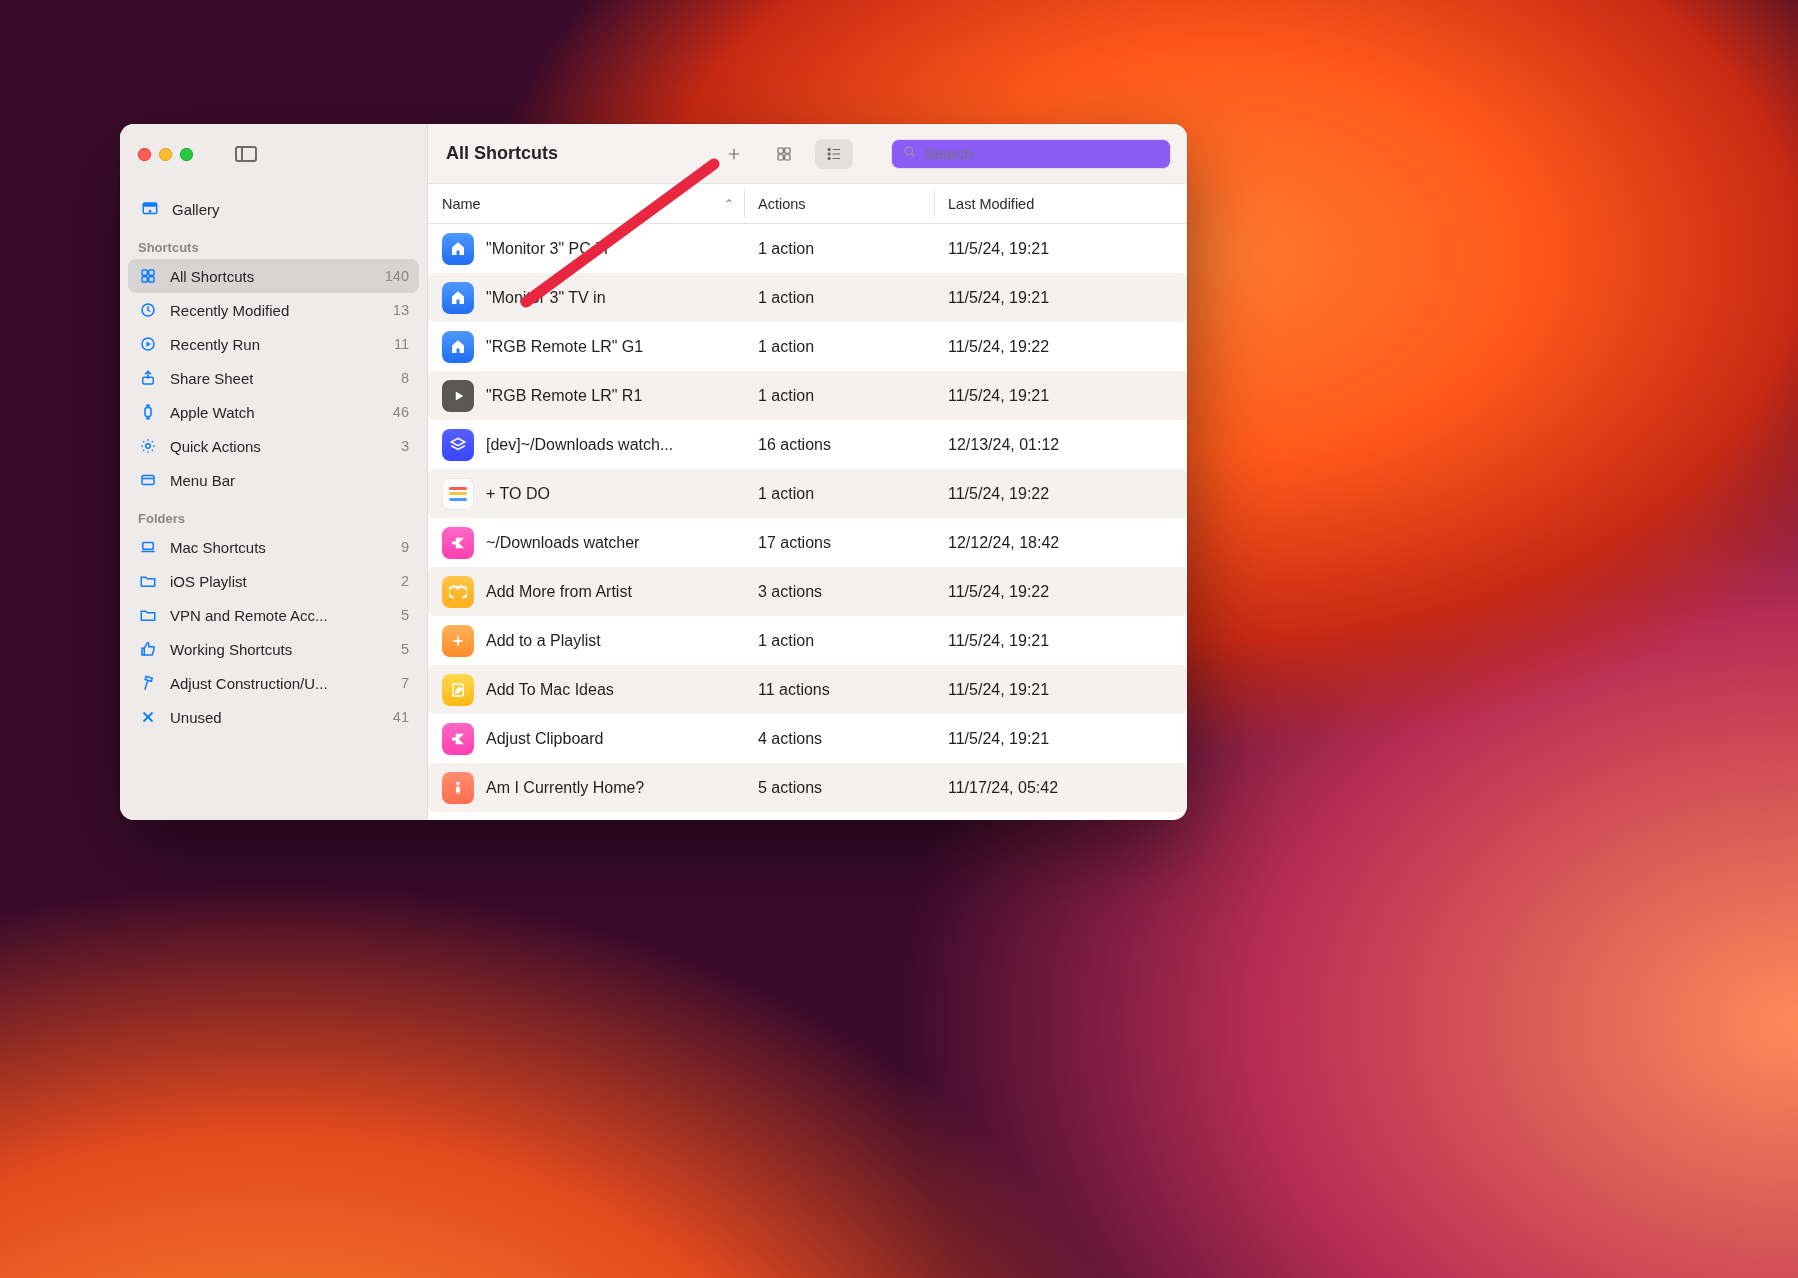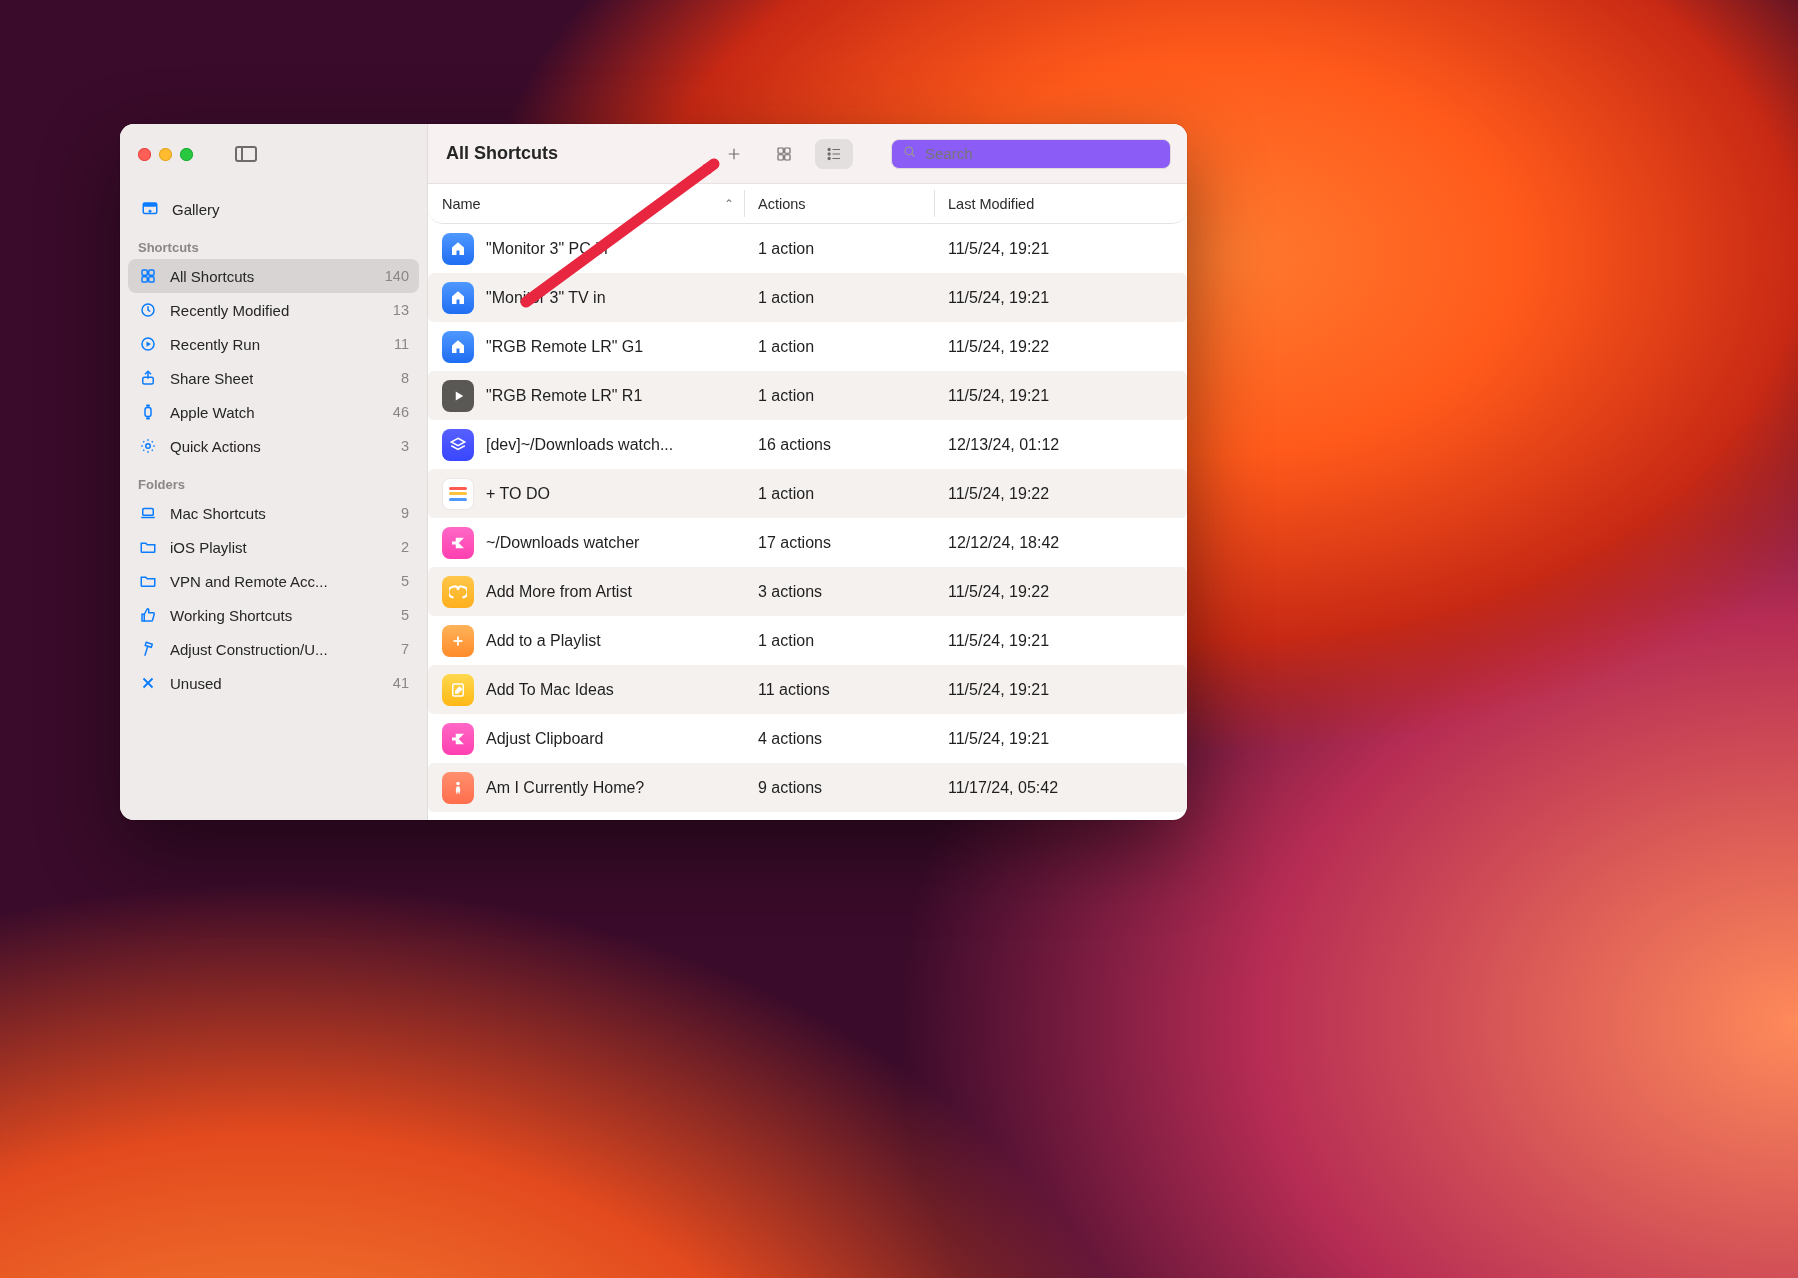--- a/index.html
+++ b/index.html
@@ -130,21 +130,21 @@
   }
   .search svg { width: 15px; height: 15px; }
 
   
   .main { grid-row: 2; grid-column: 2; display: flex; flex-direction: column; overflow: hidden; }
   .list-headers {
     display: grid;
     grid-template-columns: 316px 190px 1fr;
     height: 40px; align-items: center;
     border-bottom: 1px solid #e6e2e1;
-    font-size: 14.5px; color: #2b2b2b; border-radius: 15px;
+    font-size: 14.5px; color: #2b2b2b;
   }
   .list-headers > div { padding-left: 14px; height: 100%; display: flex; align-items: center; position: relative; }
   .list-headers > div + div::before { content:""; position:absolute; left:0; top:6px; bottom:6px; width:1px; background:#e6e2e1; }
   .hdr-name { display: flex; align-items: center; }
   .hdr-name .caret { margin-left: auto; margin-right: 10px; color: #7e7a79; font-size: 12px; }
 
   .rows { flex: 1; overflow: hidden; }
   .row {
     display: grid;
     grid-template-columns: 316px 190px 1fr;
@@ -270,20 +270,30 @@
             <div class="side-item">
       <span class="side-icon">
                 <svg viewBox="0 0 24 24" fill="none" stroke="#0a7cff" stroke-width="2">
                   <circle cx="12" cy="12" r="3"></circle>
                   <path d="M12 3v2M12 19v2M3 12h2M19 12h2M5.6 5.6l1.4 1.4M17 17l1.4 1.4M18.4 5.6 17 7M7 17l-1.4 1.4"></path>
                 </svg>
               </span>
       <span class="label">Quick Actions</span>
       <span class="count">3</span>
     </div>
+            <div class="side-item">
+      <span class="side-icon">
+                <svg viewBox="0 0 24 24" fill="none" stroke="#0a7cff" stroke-width="2">
+                  <rect x="4" y="6" width="16" height="12" rx="2"></rect>
+                  <line x1="4" y1="10" x2="20" y2="10"></line>
+                </svg>
+              </span>
+      <span class="label">Menu Bar</span>
+      <span class="count"></span>
+    </div>
           </div>
 
         <div class="side-section-label">Folders</div>
         <div id="folders-section">
             <div class="side-item">
       <span class="side-icon">
                 <svg viewBox="0 0 24 24" fill="none" stroke="#0a7cff" stroke-width="2">
                   <rect x="5" y="6" width="14" height="9" rx="1.5"></rect>
                   <line x1="3" y1="18" x2="21" y2="18"></line>
                 </svg>
@@ -534,21 +544,21 @@
           <div class="row">
      <div class="cell name">
        <span class="app-icon coral">
                 <svg viewBox="0 0 24 24" fill="#fff">
                   <circle cx="12" cy="6" r="2.4"></circle>
                   <path d="M10 10 L14 10 L15 15 L13.5 21 L12 16 L10.5 21 L9 15 Z"></path>
                 </svg>
               </span>
        <span>Am I Currently Home?</span>
      </div>
-     <div class="cell">9 actions</div>
+     <div class="cell">5 actions</div>
      <div class="cell">11/17/24, 05:42</div>
    </div>
         </div>
     </div>
 
     <svg class="annotation" viewBox="0 0 1067 696">
       <defs>
         <marker id="ah" markerWidth="12" markerHeight="12" refX="9" refY="6" orient="auto" markerUnits="userSpaceOnUse">
           <path d="M0,0 L12,6 L0,12 Z" fill="#e8263f"></path>
         </marker>

